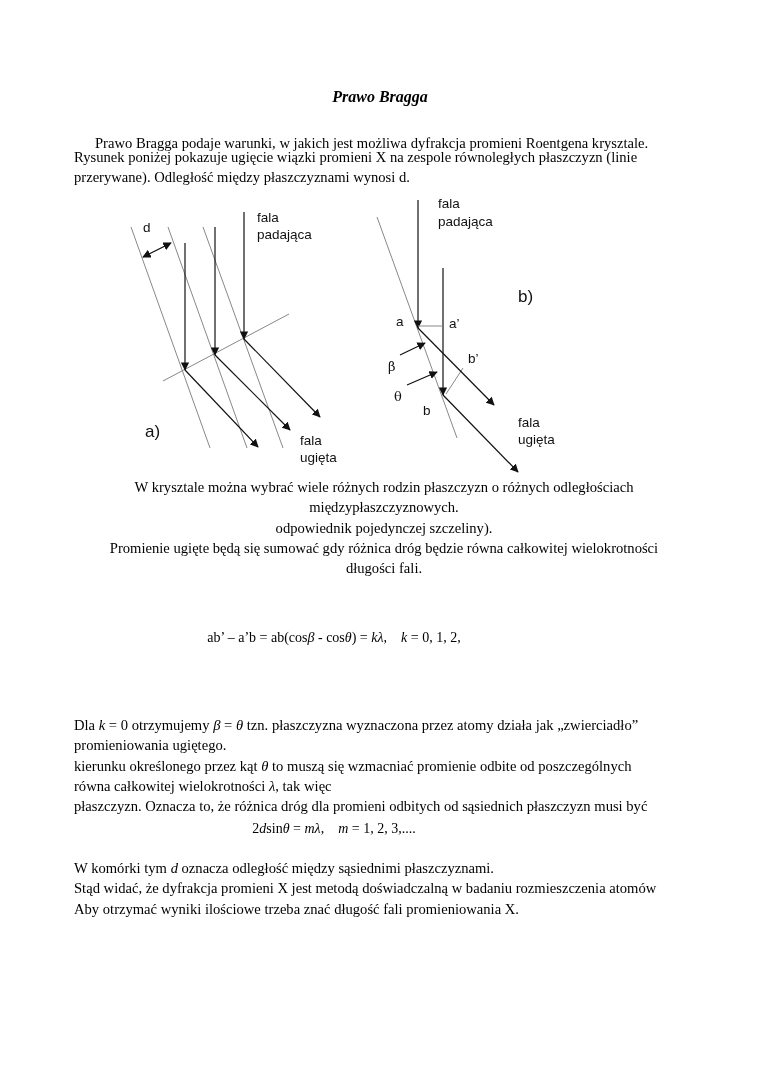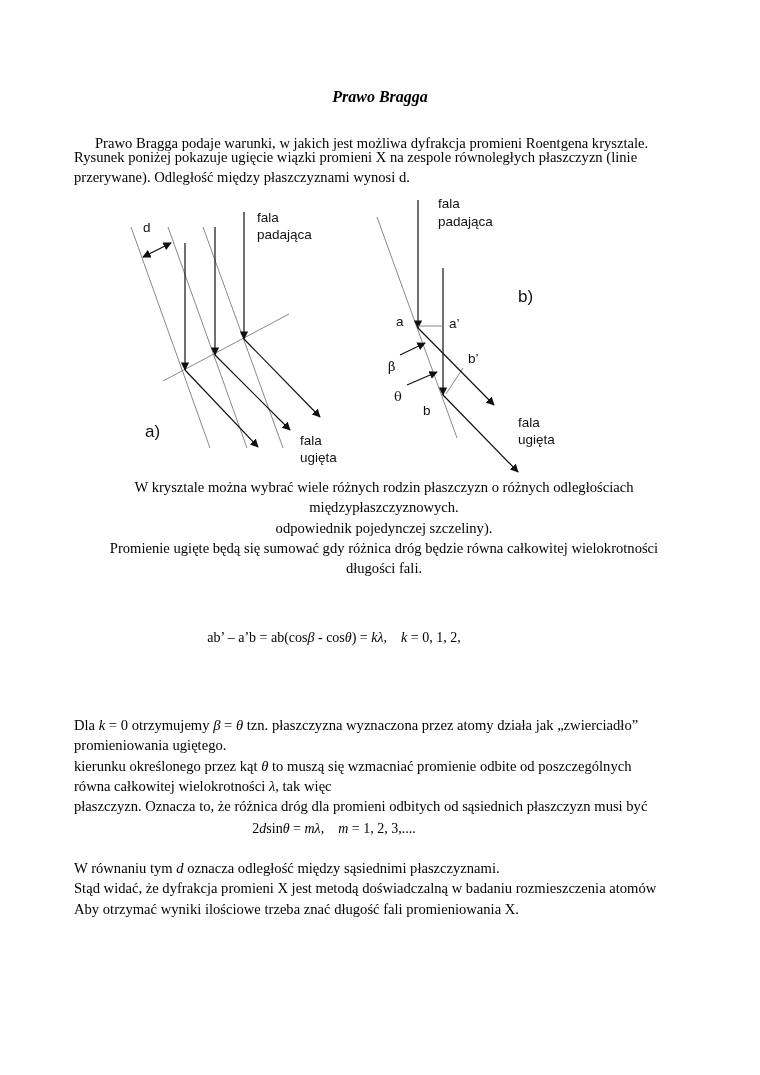--- a/index.html
+++ b/index.html
@@ -94,16 +94,16 @@
   <div><span>Dla </span><i class="m">k</i><span> = 0 otrzymujemy </span><i class="m">β</i><span> = </span><i class="m">θ</i><span> tzn. płaszczyzna wyznaczona przez atomy działa jak „zwierciadło”</span></div>
   <div>promieniowania ugiętego.</div>
   <div><span>kierunku określonego przez kąt </span><i class="m">θ</i><span> to muszą się wzmacniać promienie odbite od poszczególnych</span></div>
   <div><span>równa całkowitej wielokrotności </span><i class="m">λ</i><span>, tak więc</span></div>
   <div>płaszczyzn. Oznacza to, że różnica dróg dla promieni odbitych od sąsiednich płaszczyzn musi być</div>
 </div>
 
 <div class="eq" style="top:821px;"><span>2</span><i class="m">d</i><span>sin</span><i class="m">θ</i><span> = </span><i class="m">m</i><i class="m">λ</i><span style="white-space:pre">,    </span><i class="m">m</i><span> = 1, 2, 3,....</span></div>
 
 <div class="p" style="top:858px;">
-  <div><span>W równaniu tym </span><i class="m">d</i><span> oznacza odległość między sąsiednimi płaszczyznami.</span></div>
+  <div><span>W komórki tym </span><i class="m">d</i><span> oznacza odległość między sąsiednimi płaszczyznami.</span></div>
   <div>Stąd widać, że dyfrakcja promieni X jest metodą doświadczalną w badaniu rozmieszczenia atomów</div>
   <div>Aby otrzymać wyniki ilościowe trzeba znać długość fali promieniowania X.</div>
 </div>
 
 </body></html>

